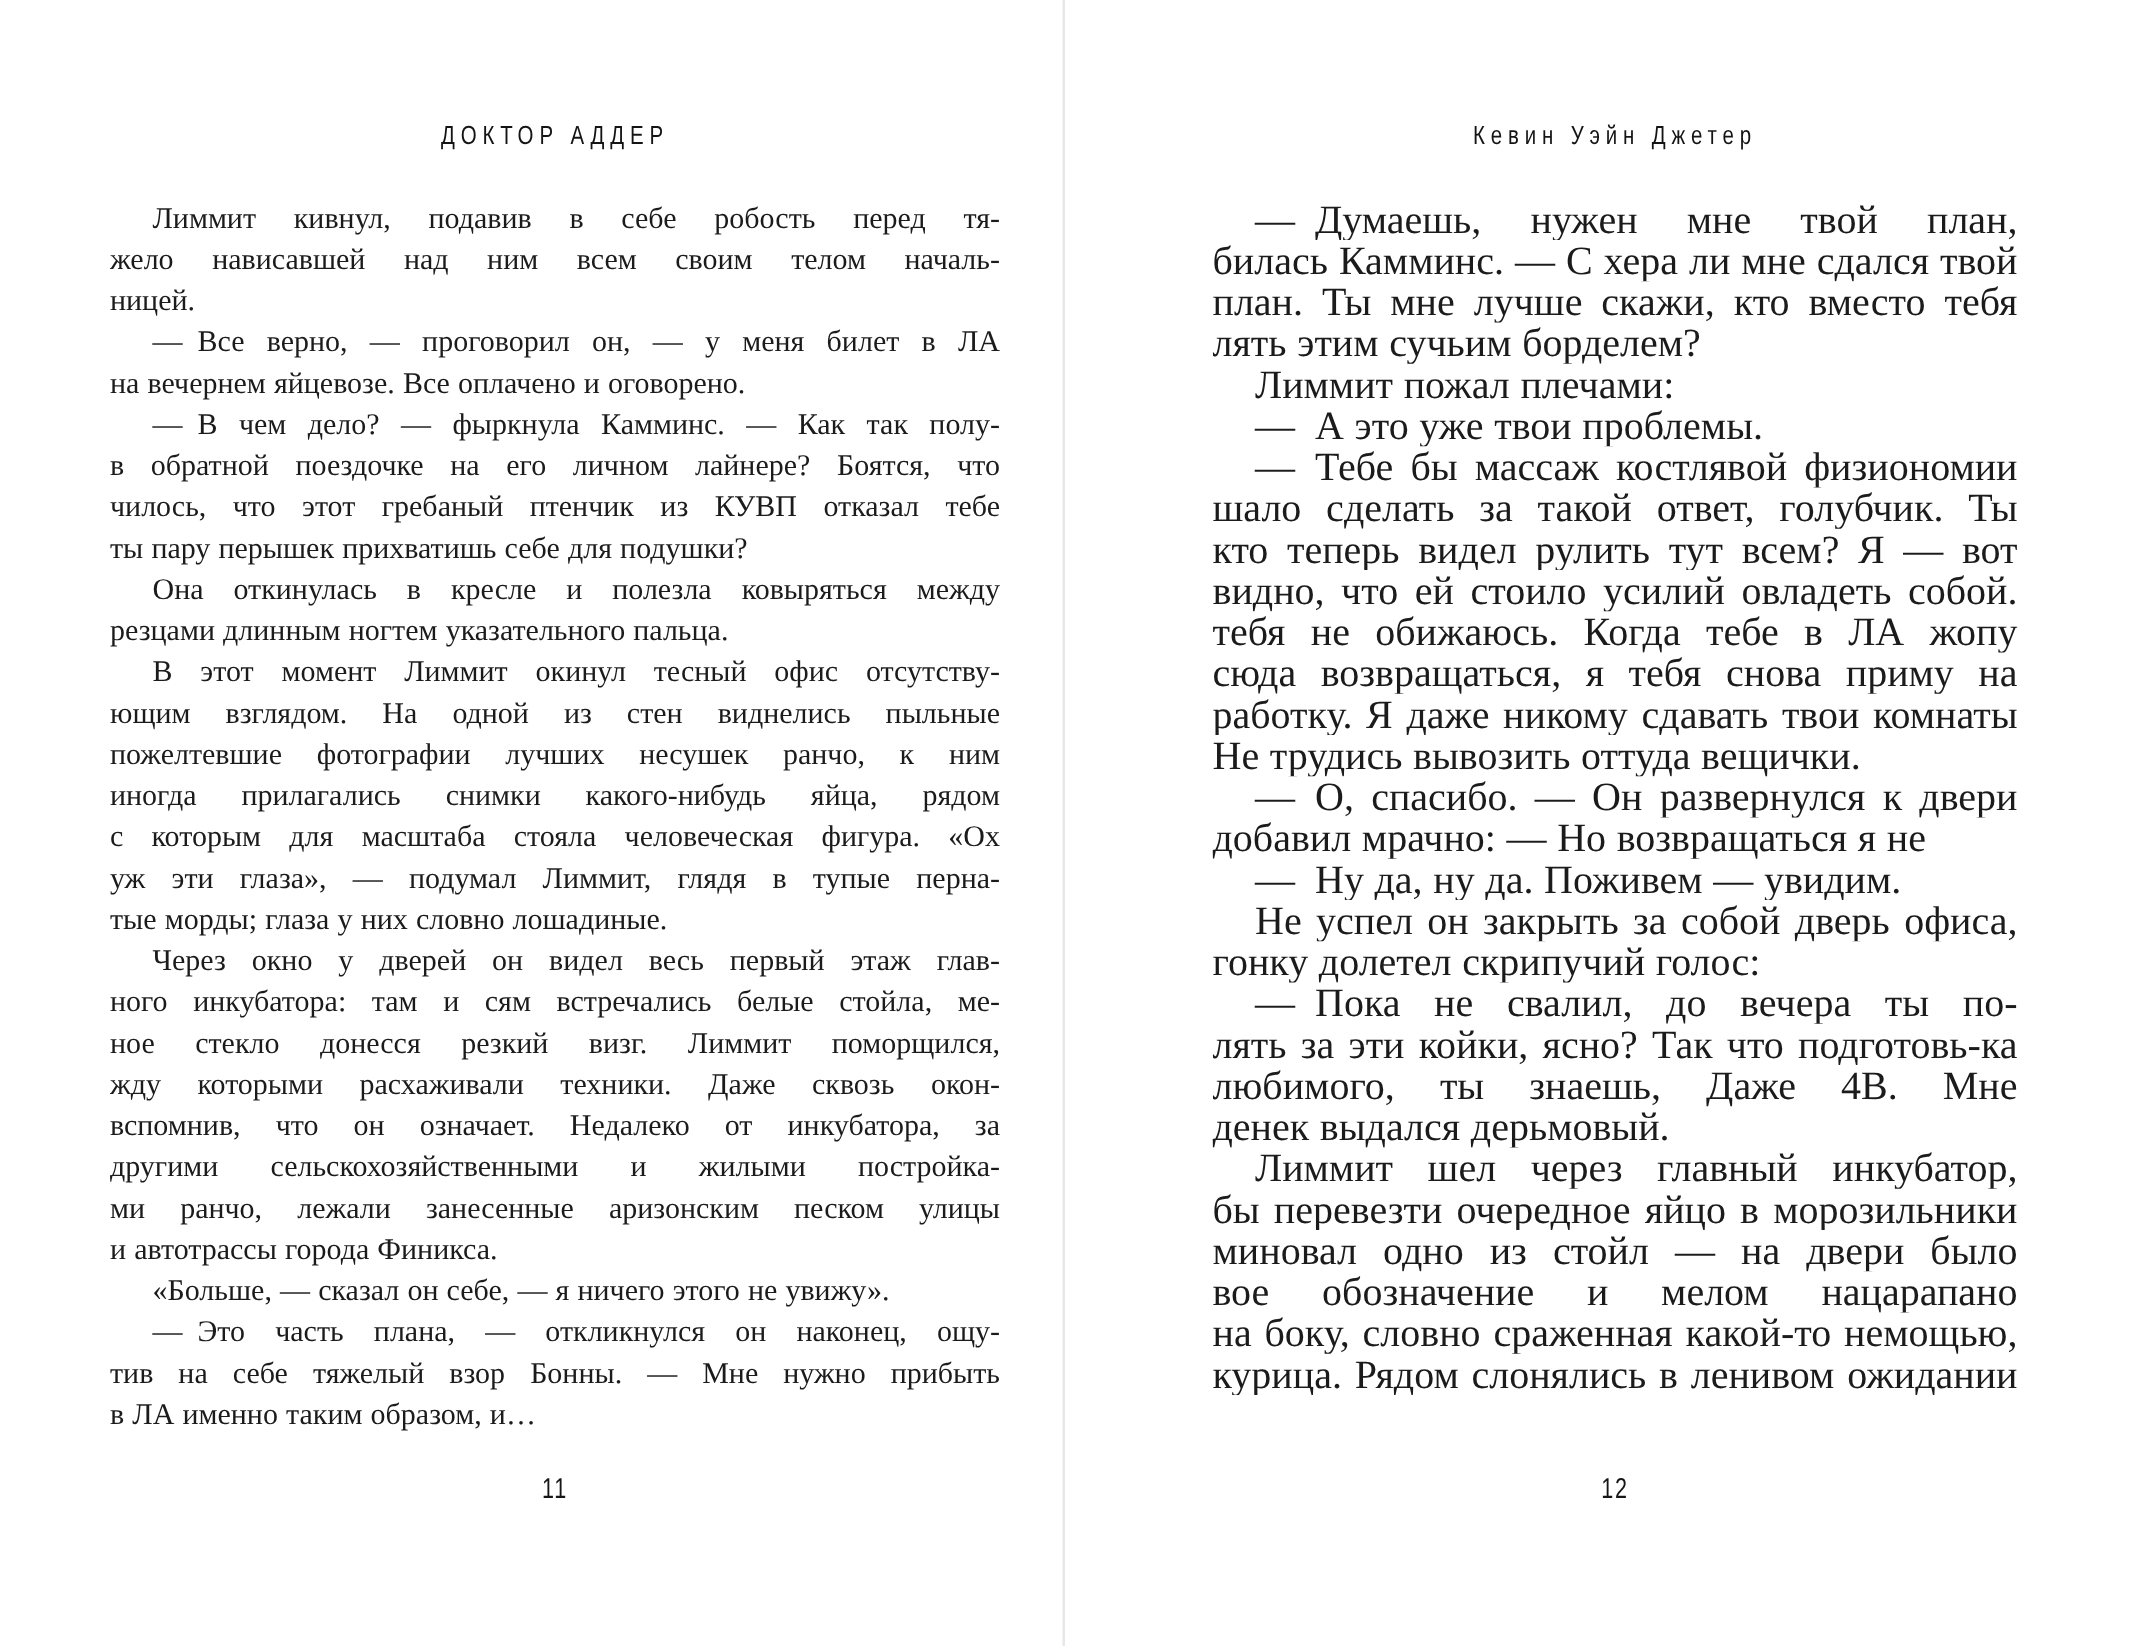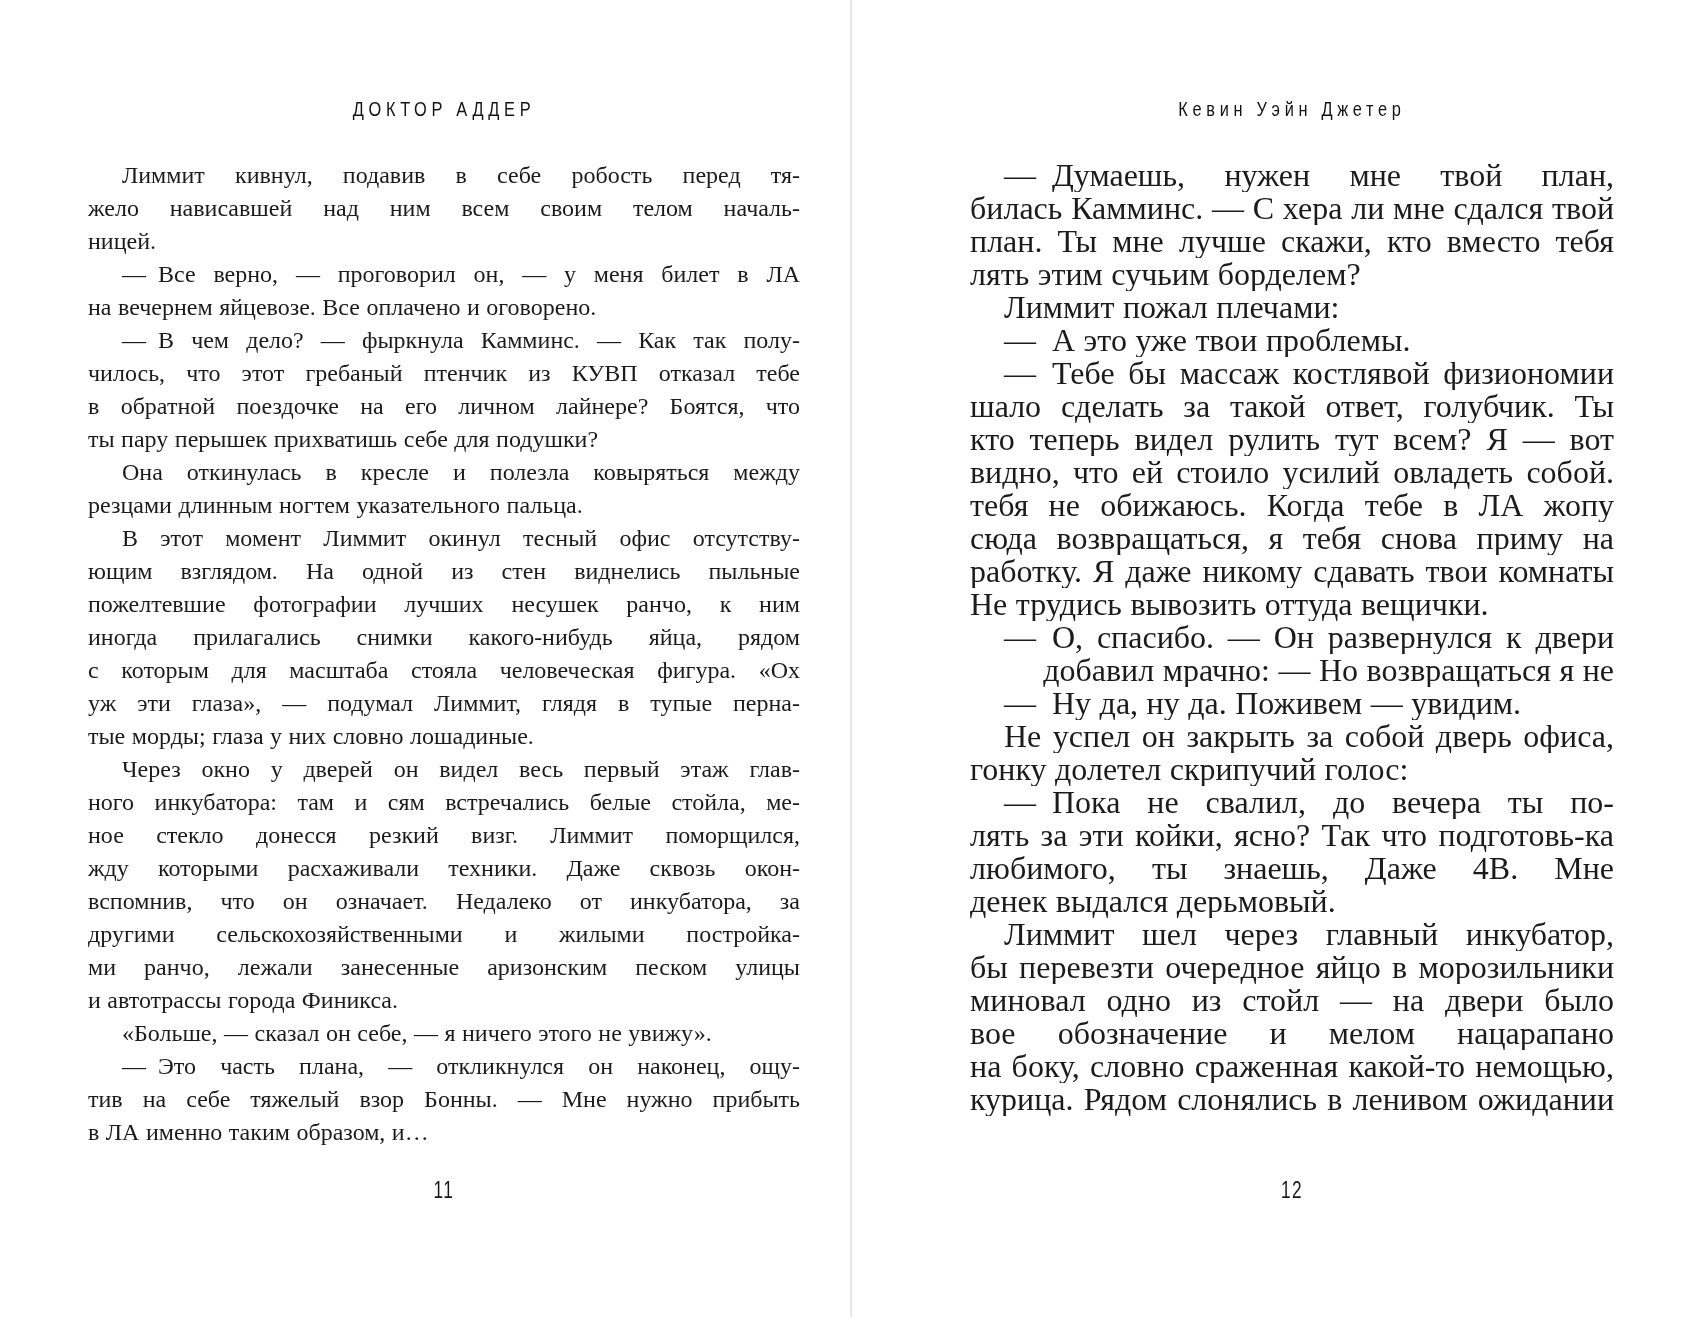--- a/index.html
+++ b/index.html
@@ -63,21 +63,21 @@
     height: 33px;
     overflow: hidden;
     text-align: justify;
     text-align-last: justify;
     word-spacing: 0.5px;
   }
   .page.right .line {
     font-size: 32px;
   }
   .line.pend {
-    text-align: right;
+    text-align: left;
     text-align-last: left;
   }
   .line.indent {
     text-indent: 34px;
   }
 
   .folio {
     position: absolute;
     top: 1177px;
     left: 0;
@@ -98,22 +98,22 @@
 
   <section class="page left">
     <header class="running-head">ДОКТОР АДДЕР</header>
     <div class="body-text" id="left-body">
         <div class="line indent">Лиммит кивнул, подавив в себе робость перед тя-</div>
         <div class="line">жело нависавшей над ним всем своим телом началь-</div>
         <div class="line pend">ницей.</div>
         <div class="line indent">— Все верно, — проговорил он, — у меня билет в ЛА</div>
         <div class="line pend">на вечернем яйцевозе. Все оплачено и оговорено.</div>
         <div class="line indent">— В чем дело? — фыркнула Камминс. — Как так полу-</div>
+        <div class="line">в обратной поездочке на его личном лайнере? Боятся, что</div>
         <div class="line">чилось, что этот гребаный птенчик из КУВП отказал тебе</div>
-        <div class="line">в обратной поездочке на его личном лайнере? Боятся, что</div>
         <div class="line pend">ты пару перышек прихватишь себе для подушки?</div>
         <div class="line indent">Она откинулась в кресле и полезла ковыряться между</div>
         <div class="line pend">резцами длинным ногтем указательного пальца.</div>
         <div class="line indent">В этот момент Лиммит окинул тесный офис отсутству-</div>
         <div class="line">ющим взглядом. На одной из стен виднелись пыльные</div>
         <div class="line">пожелтевшие фотографии лучших несушек ранчо, к ним</div>
         <div class="line">иногда прилагались снимки какого-нибудь яйца, рядом</div>
         <div class="line">с которым для масштаба стояла человеческая фигура. «Ох</div>
         <div class="line">уж эти глаза», — подумал Лиммит, глядя в тупые перна-</div>
         <div class="line pend">тые морды; глаза у них словно лошадиные.</div>

